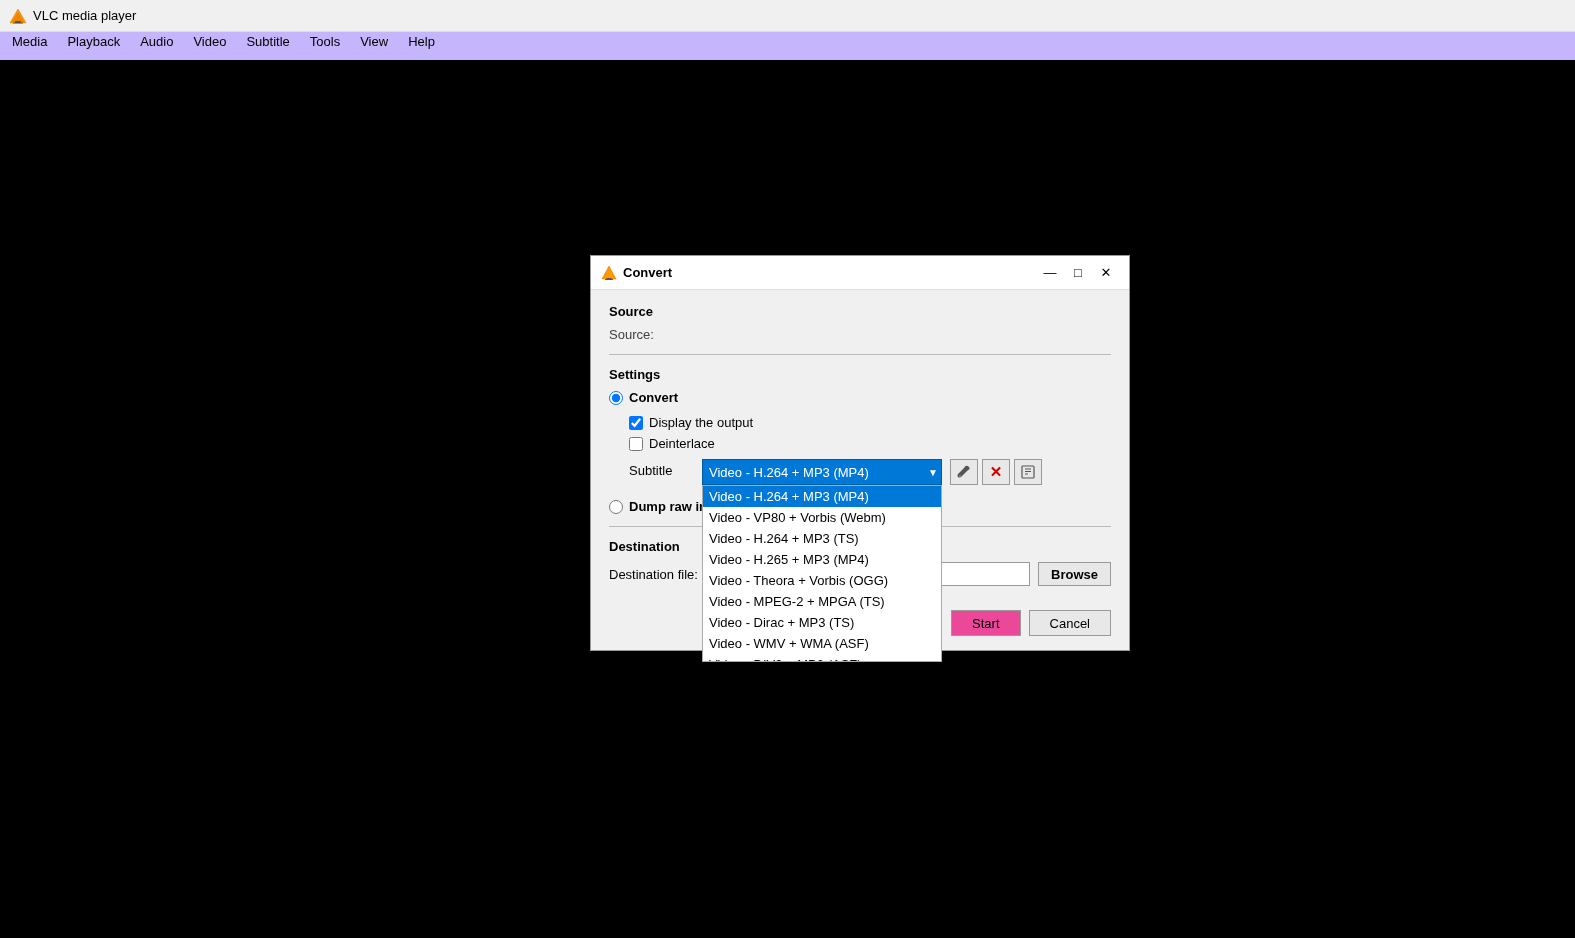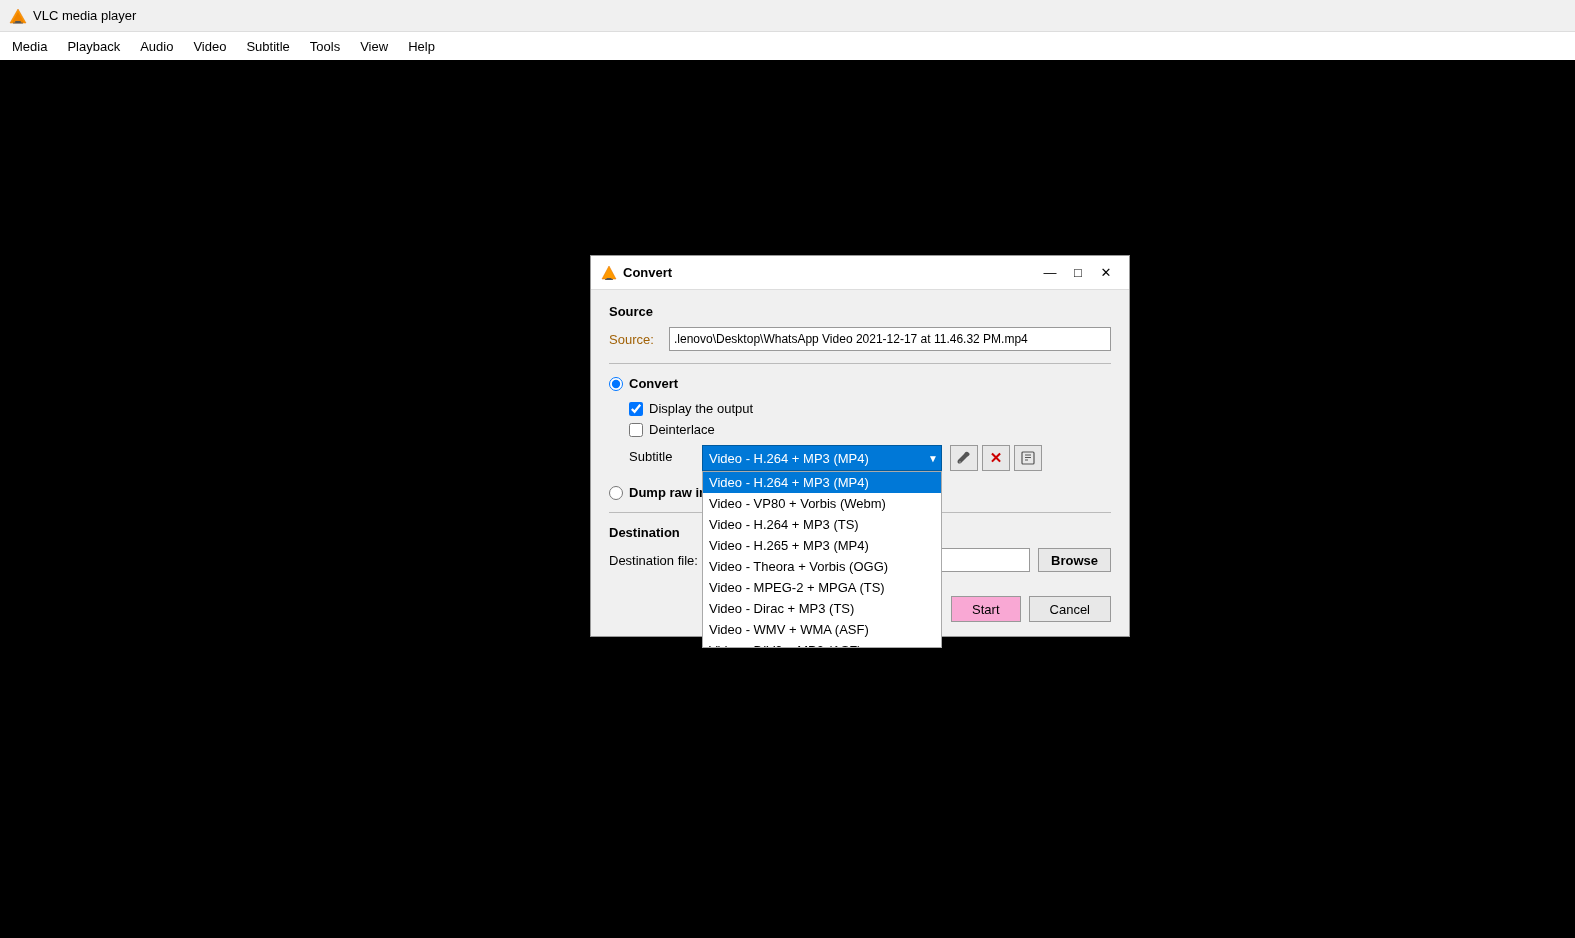--- a/index.html
+++ b/index.html
@@ -28,24 +28,23 @@
       height: 18px;
       margin-right: 6px;
     }
     .titlebar-title {
       font-size: 13px;
       color: #000;
     }
 
     
     .menubar {
-      background: #ffffff;
+      background: #c4b5fd;
       height: 28px;
       display: flex;
-      align-items: center;
       padding: 0 4px;
       gap: 4px;
     }
     .menu-item {
       padding: 2px 8px;
       cursor: pointer;
       font-size: 13px;
       color: #000;
       border-radius: 2px;
     }
@@ -127,21 +126,21 @@
       color: #000;
     }
     .source-row {
       display: flex;
       align-items: center;
       margin-bottom: 4px;
     }
     .source-key {
       width: 60px;
       font-size: 13px;
-      color: #a16207;
+      color: #404040;
     }
     .source-value-input {
       flex: 1;
       height: 24px;
       padding: 0 4px;
       font-size: 12px;
       border: 1px solid #999;
       background: #fff;
       outline: none;
     }
@@ -341,21 +340,21 @@
     }
     .footer-btn {
       height: 26px;
       padding: 0 20px;
       border: 1px solid #999;
       background: #e8e8e8;
       cursor: pointer;
       font-size: 13px;
     }
     .footer-btn.primary {
-      background: #f9a8d4;
+      background: #ec4899;
     }
 
     
     .vlc-cone {
       display: inline-block;
     }
   </style>
 </head>
 <body>
 
@@ -399,25 +398,25 @@
           <button class="dialog-btn close">✕</button>
         </div>
       </div>
 
       <div class="dialog-body">
 
         <div class="section-label">Source</div>
 
         <div class="source-row">
           <span class="source-key">Source:</span>
-          <input class="source-value-input" type="text" readonly="" value=".lenovo\Desktop\WhatsApp Video 2021-12-17 at 11.46.32 PM.mp4" style="">
         </div>
 
         <hr class="section-divider">
 
+        <div class="section-label">Settings</div>
 
         <div class="radio-row">
           <input type="radio" name="mode" class="radio-input" checked="" style="">
           <span class="radio-label">Convert</span>
         </div>
 
         <div class="checkbox-row">
           <input type="checkbox" class="checkbox-input" checked="" style="">
           <span class="checkbox-label">Display the output</span>
         </div>

